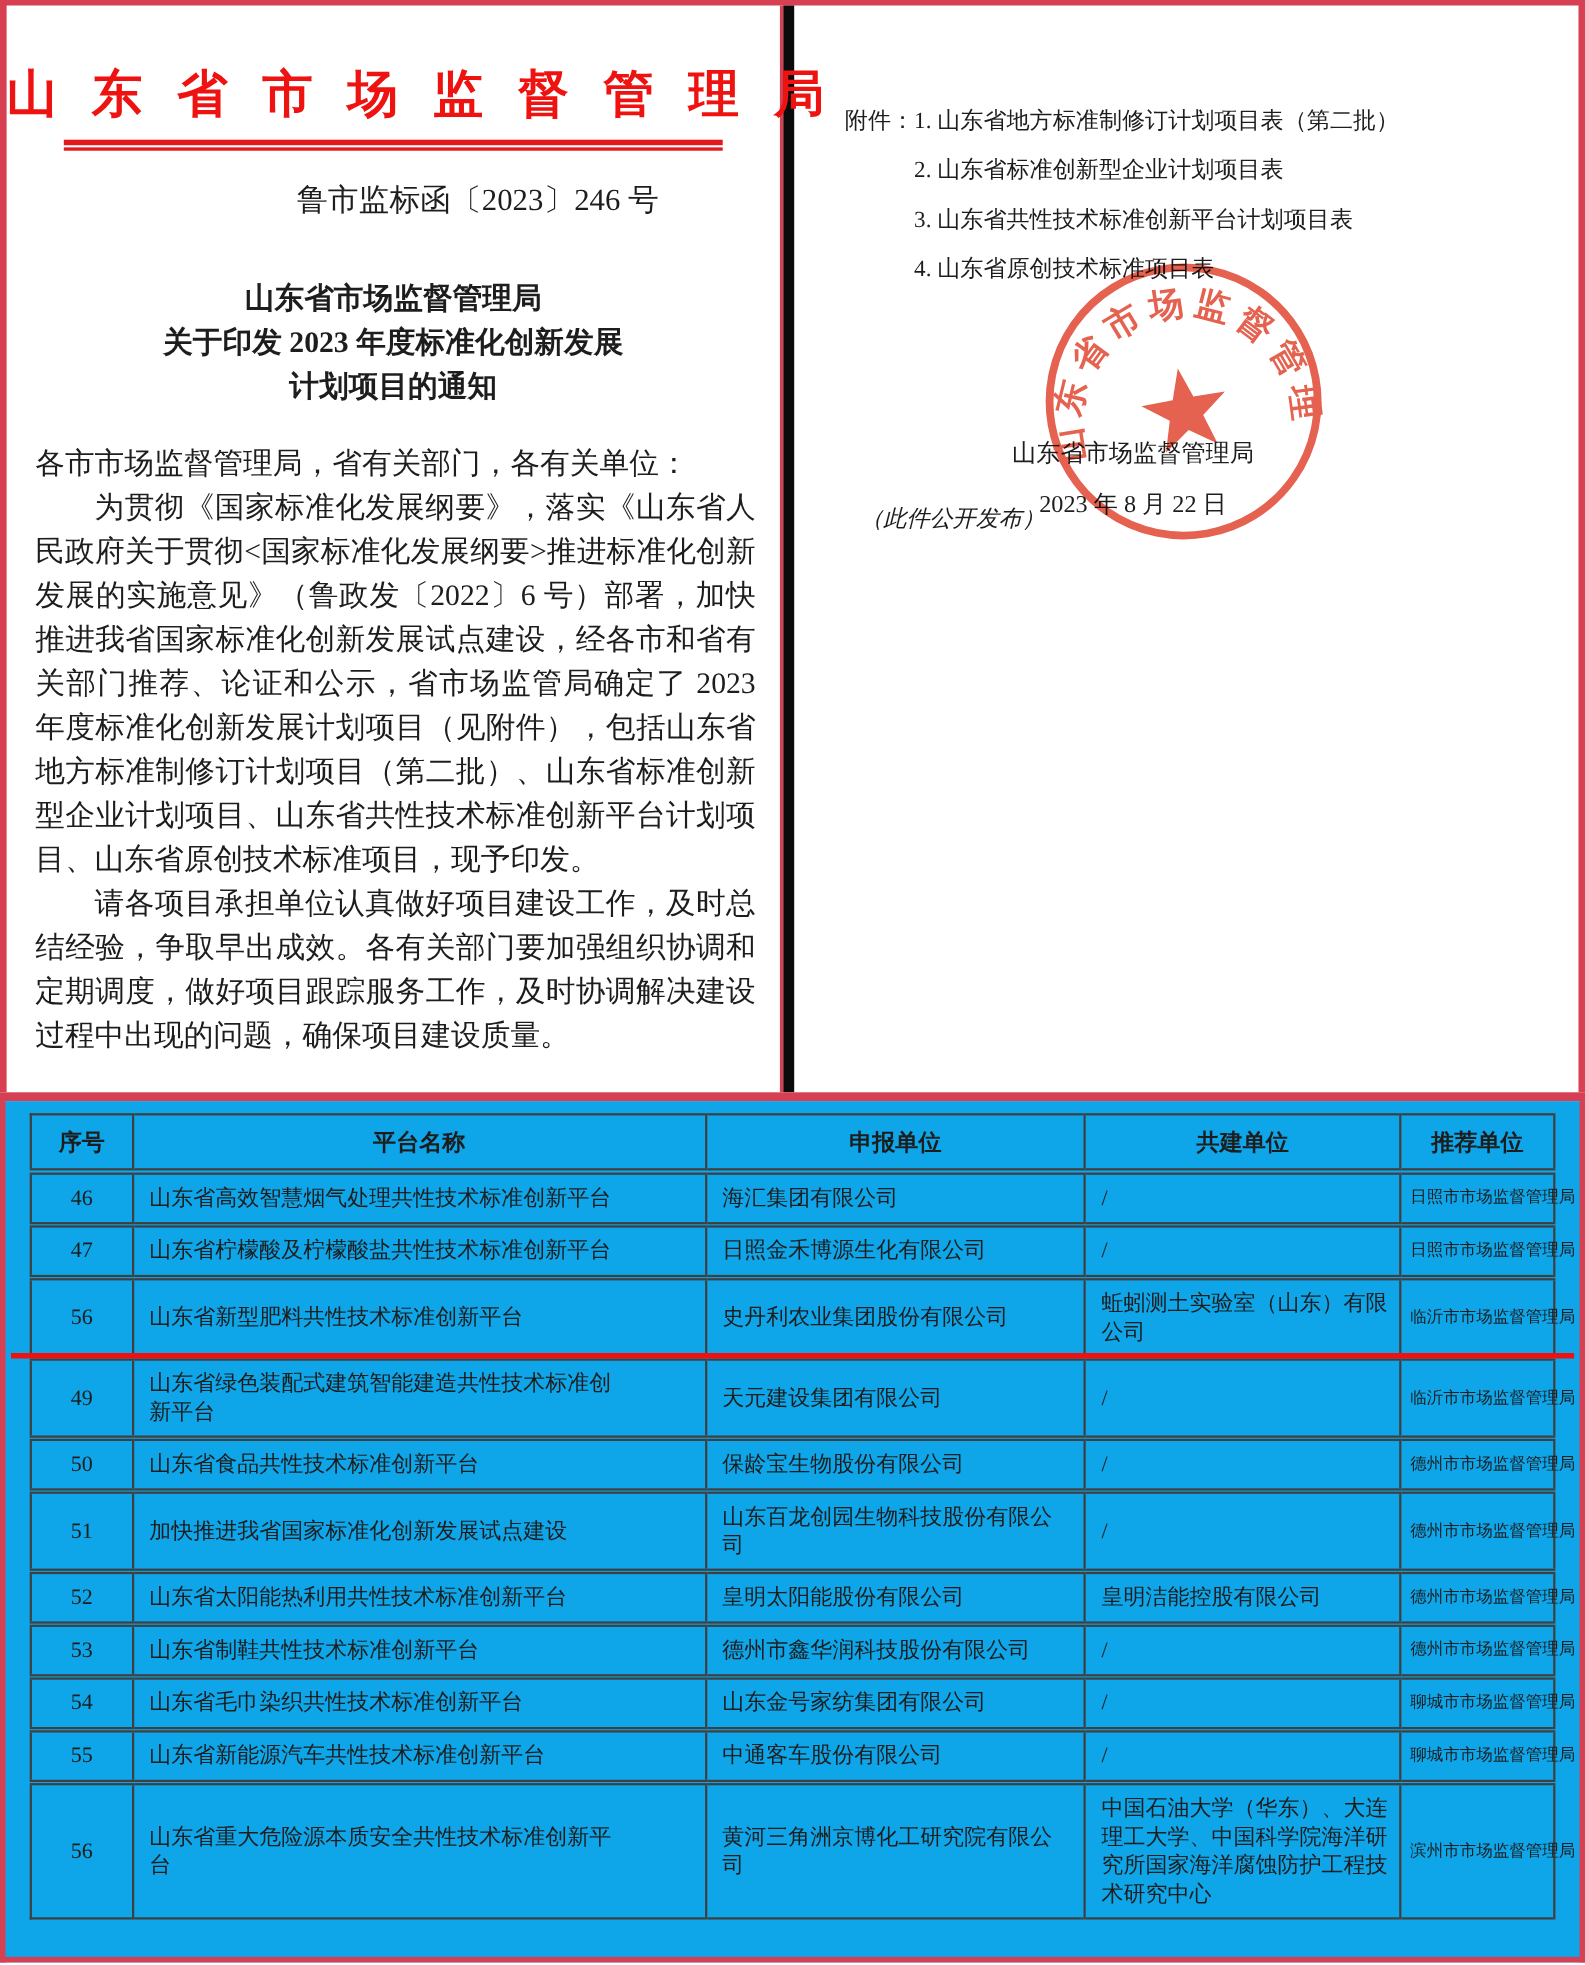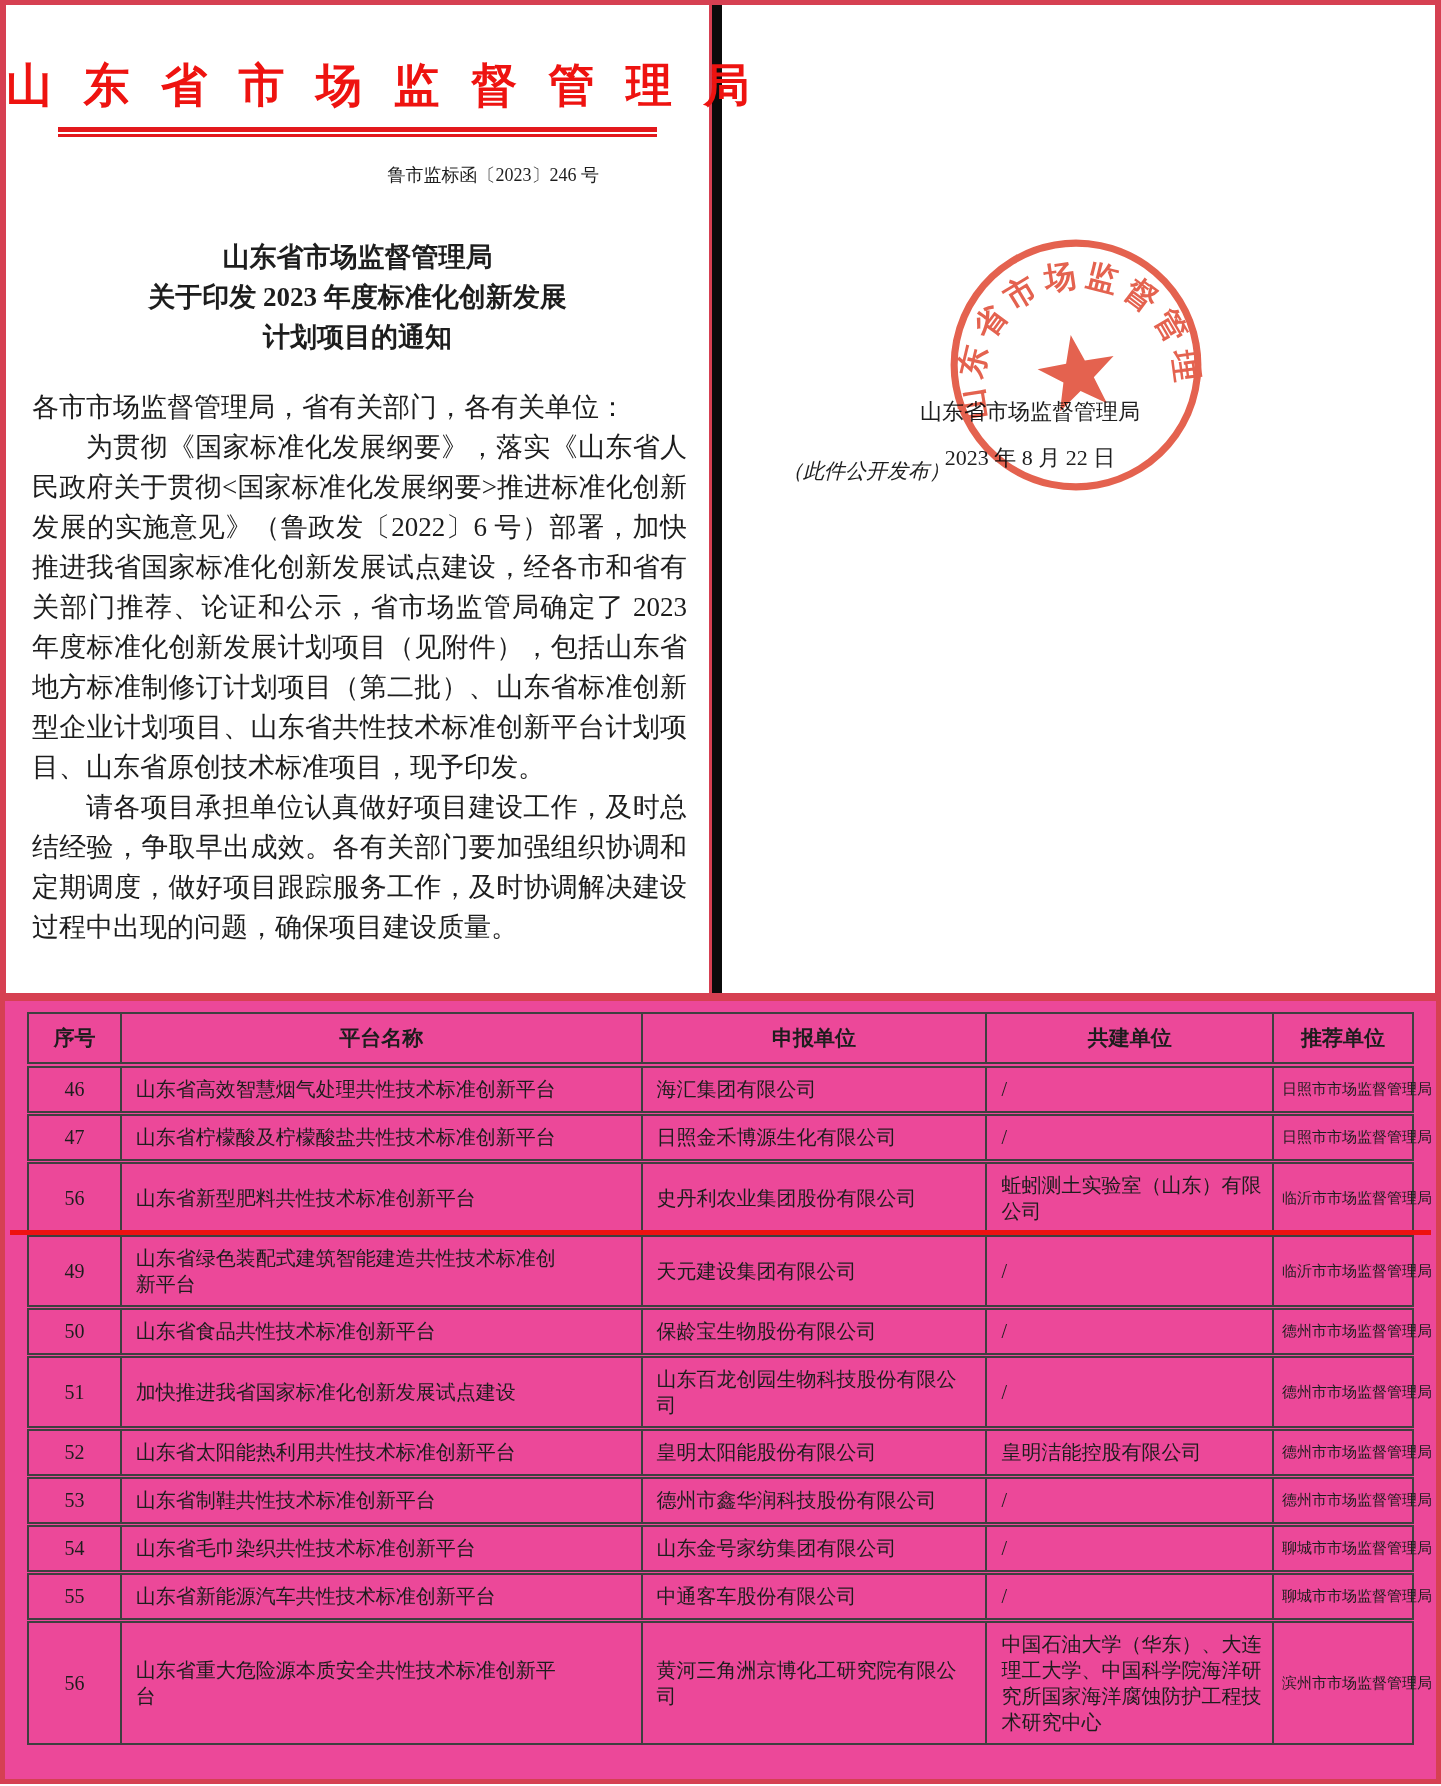--- a/index.html
+++ b/index.html
@@ -17,21 +17,21 @@
   .left-page{ width:706px; position:relative; border-right:3px solid #d64052; }
   .page-divider{ width:10px; background:#0b0b0b; }
   .right-page{ flex:1; position:relative; }
 
   
   .gov-header{
     margin-top:50px; text-align:center; color:#ee1310; font-weight:bold;
     font-size:46px; letter-spacing:10px; white-space:nowrap;
   }
   .double-rule{ height:10px; border-top:5px solid #e3181c; border-bottom:3px solid #e3181c; margin:10px 52px 0 52px; }
-  .doc-number{ margin-top:26px; text-align:right; padding-right:110px; font-size:18px; }
+  .doc-number{ margin-top:26px; text-align:right; padding-right:110px; font-size:28px; }
   .doc-title{ margin-top:50px; text-align:center; font-size:27px; font-weight:bold; line-height:40px; }
   .doc-body{ margin:30px 22px 0 26px; font-size:27px; line-height:40px; text-align:justify; }
   .doc-body p.para{ text-indent:2em; }
 
   
   .attachments{ display:flex; padding-left:46px; padding-right:20px; margin-top:82px; font-size:21px; line-height:45px; }
   .attachments .label{ flex:none; }
   .attachments ol{ list-style:none; }
   .sign-block{ position:absolute; top:392px; left:0; width:616px; text-align:center; font-size:22px; z-index:2; }
   .sign-block .date-line{ margin-top:16px; }
@@ -40,21 +40,21 @@
     position:absolute; top:228px; left:222px; width:264px; height:264px; z-index:3;
     opacity:.8; mix-blend-mode:multiply; transform:rotate(-10deg); pointer-events:none;
   }
 
   
   .mid-rule{ position:absolute; top:993px; left:0; width:1441px; height:8px; background:#d64052; }
 
   
   .bottom-card{
     position:absolute; top:1001px; left:0; width:1441px; height:783px;
-    border:5px solid #d64052; border-top:none; background:#ec4899;
+    border:5px solid #d64052; border-top:none; background:#0ea5e9;
     padding:11px 22px 8px 22px; overflow:hidden;
   }
   table{ width:100%; border-collapse:collapse; border:2px solid #3f3f3f; table-layout:fixed; }
   col.c-no{ width:6.7%; } col.c-platform{ width:37.6%; } col.c-applicant{ width:24.9%; }
   col.c-partner{ width:20.7%; } col.c-recommender{ width:10.1%; }
   th{
     font-size:21px; font-weight:bold; text-align:center; height:52px;
     border-right:2px solid #3f3f3f; border-bottom:6px double #3f3f3f; padding:6px 2px;
   }
   td{
@@ -85,20 +85,29 @@
     <div class="doc-body">
       <p class="salutation">各市市场监督管理局，省有关部门，各有关单位：</p>
       <p class="para">为贯彻《国家标准化发展纲要》，落实《山东省人民政府关于贯彻&lt;国家标准化发展纲要&gt;推进标准化创新发展的实施意见》（鲁政发〔2022〕6 号）部署，加快推进我省国家标准化创新发展试点建设，经各市和省有关部门推荐、论证和公示，省市场监管局确定了 2023 年度标准化创新发展计划项目（见附件），包括山东省地方标准制修订计划项目（第二批）、山东省标准创新型企业计划项目、山东省共性技术标准创新平台计划项目、山东省原创技术标准项目，现予印发。</p>
       <p class="para">请各项目承担单位认真做好项目建设工作，及时总结经验，争取早出成效。各有关部门要加强组织协调和定期调度，做好项目跟踪服务工作，及时协调解决建设过程中出现的问题，确保项目建设质量。</p>
     </div>
   </div>
 
   <div class="page-divider"></div>
 
   <div class="right-page">
+    <div class="attachments">
+      <div class="label">附件：</div>
+      <ol id="att-list">
+          <li>1. 山东省地方标准制修订计划项目表（第二批）</li>
+          <li>2. 山东省标准创新型企业计划项目表</li>
+          <li>3. 山东省共性技术标准创新平台计划项目表</li>
+          <li>4. 山东省原创技术标准项目表</li>
+        </ol>
+    </div>
 
     <div class="stamp">
       <svg viewBox="0 0 260 260" width="264" height="264">
         <circle cx="130" cy="130" r="120" fill="none" stroke="#dd3a22" stroke-width="7"></circle>
         <path id="seal-arc" d="M 36 168 A 96 96 0 1 1 224 168" fill="none"></path>
         <text font-size="31" fill="#dd3a22" letter-spacing="7" font-weight="bold">
           <textPath href="#seal-arc" startOffset="2" id="seal-text">山东省市场监督管理局</textPath>
         </text>
         <polygon points="130,100 139.4,127.1 168,127.6 145.2,144.9 153.5,172.4 130,156 106.5,172.4 114.8,144.9 92,127.6 120.6,127.1" fill="#dd3a22"></polygon>
       </svg>

